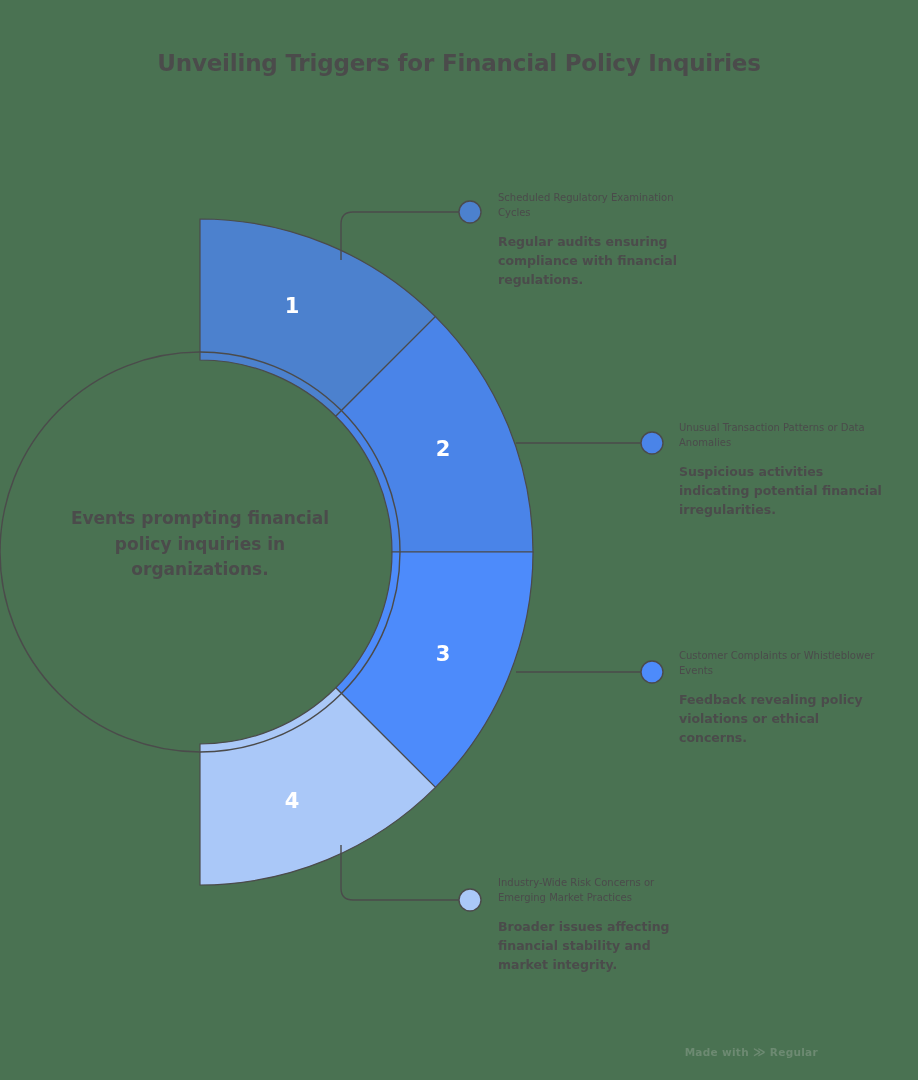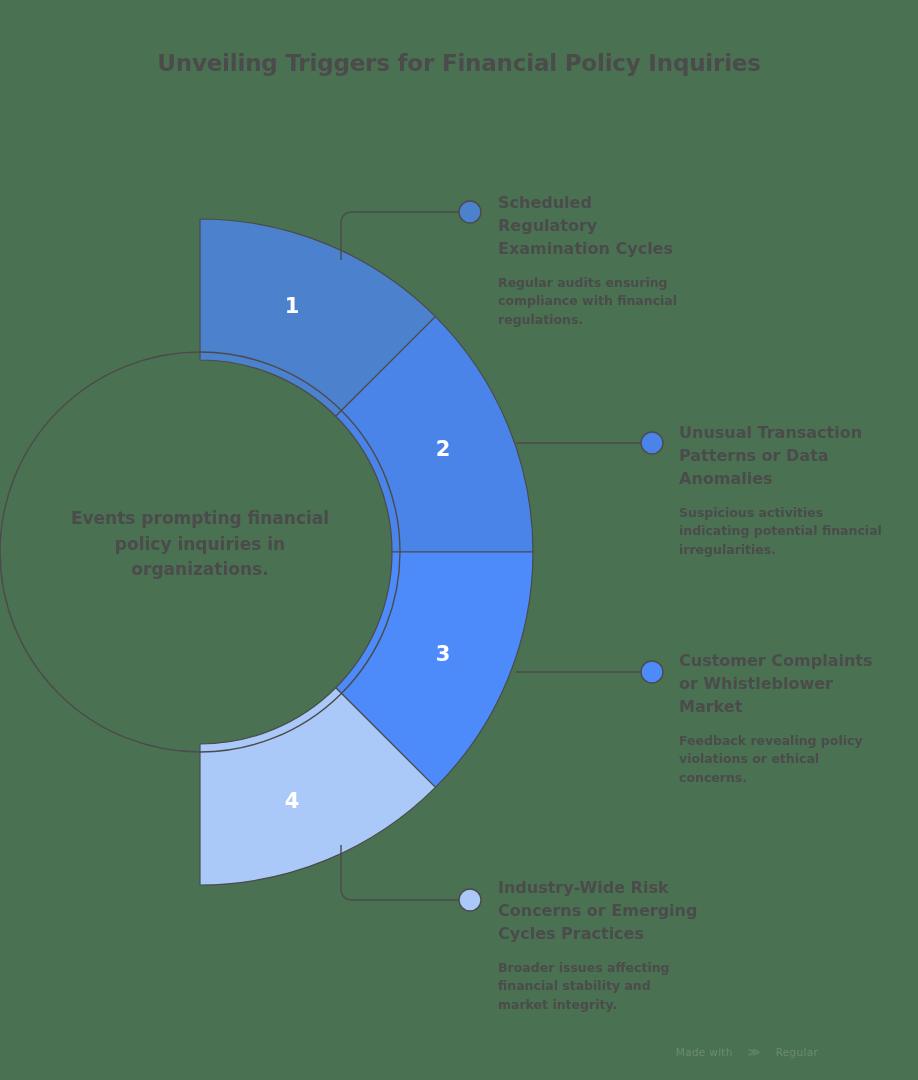--- a/index.html
+++ b/index.html
@@ -64,41 +64,41 @@
     margin-top: 14px;
     font-size: 17px;
     font-weight: 700;
     line-height: 1.5;
   }
   .callout {
     position: absolute;
     color: #4b4b4b;
   }
   .callout-title {
-    font-size: 16px;
-    font-weight: 700;
+    font-size: 10px;
+    font-weight: 400;
     line-height: 1.45;
   }
   .callout-desc {
     margin-top: 13px;
     font-size: 12.5px;
     font-weight: 700;
     line-height: 1.5;
   }
   .watermark {
     position: absolute;
     right: 18px;
     bottom: 22px;
     font-size: 10.5px;
-    font-weight: 400;
+    font-weight: 700;
     color: #6d8a72;
     letter-spacing: 0.3px;
     display: flex;
     align-items: center;
-    gap: 15px;
+    gap: 4px;
   }
   .wm-glyph {
     display: inline-block;
     font-size: 12px;
     line-height: 1;
     transform: translateY(-0.5px);
   }
 </style>
 </head>
 <body>
@@ -145,26 +145,26 @@
     <div class="callout-title">Scheduled Regulatory Examination Cycles</div>
     <div class="callout-desc">Regular audits ensuring compliance with financial regulations.</div>
   </div>
 
   <div class="callout" style="left:679px; top:421px; width:208px;">
     <div class="callout-title">Unusual Transaction Patterns or Data Anomalies</div>
     <div class="callout-desc">Suspicious activities indicating potential financial irregularities.</div>
   </div>
 
   <div class="callout" style="left:679px; top:649px; width:208px;">
-    <div class="callout-title">Customer Complaints or Whistleblower Market</div>
+    <div class="callout-title">Customer Complaints or Whistleblower Events</div>
     <div class="callout-desc">Feedback revealing policy violations or ethical concerns.</div>
   </div>
 
   <div class="callout" style="left:498px; top:876px; width:205px;">
-    <div class="callout-title">Industry-Wide Risk Concerns or Emerging Cycles Practices</div>
+    <div class="callout-title">Industry-Wide Risk Concerns or Emerging Market Practices</div>
     <div class="callout-desc">Broader issues affecting financial stability and market integrity.</div>
   </div>
 
   <div class="watermark">
     <span>Made with</span>
     <span class="wm-glyph">≫</span>
     <span>Regular</span>
   </div>
 
 </div>

